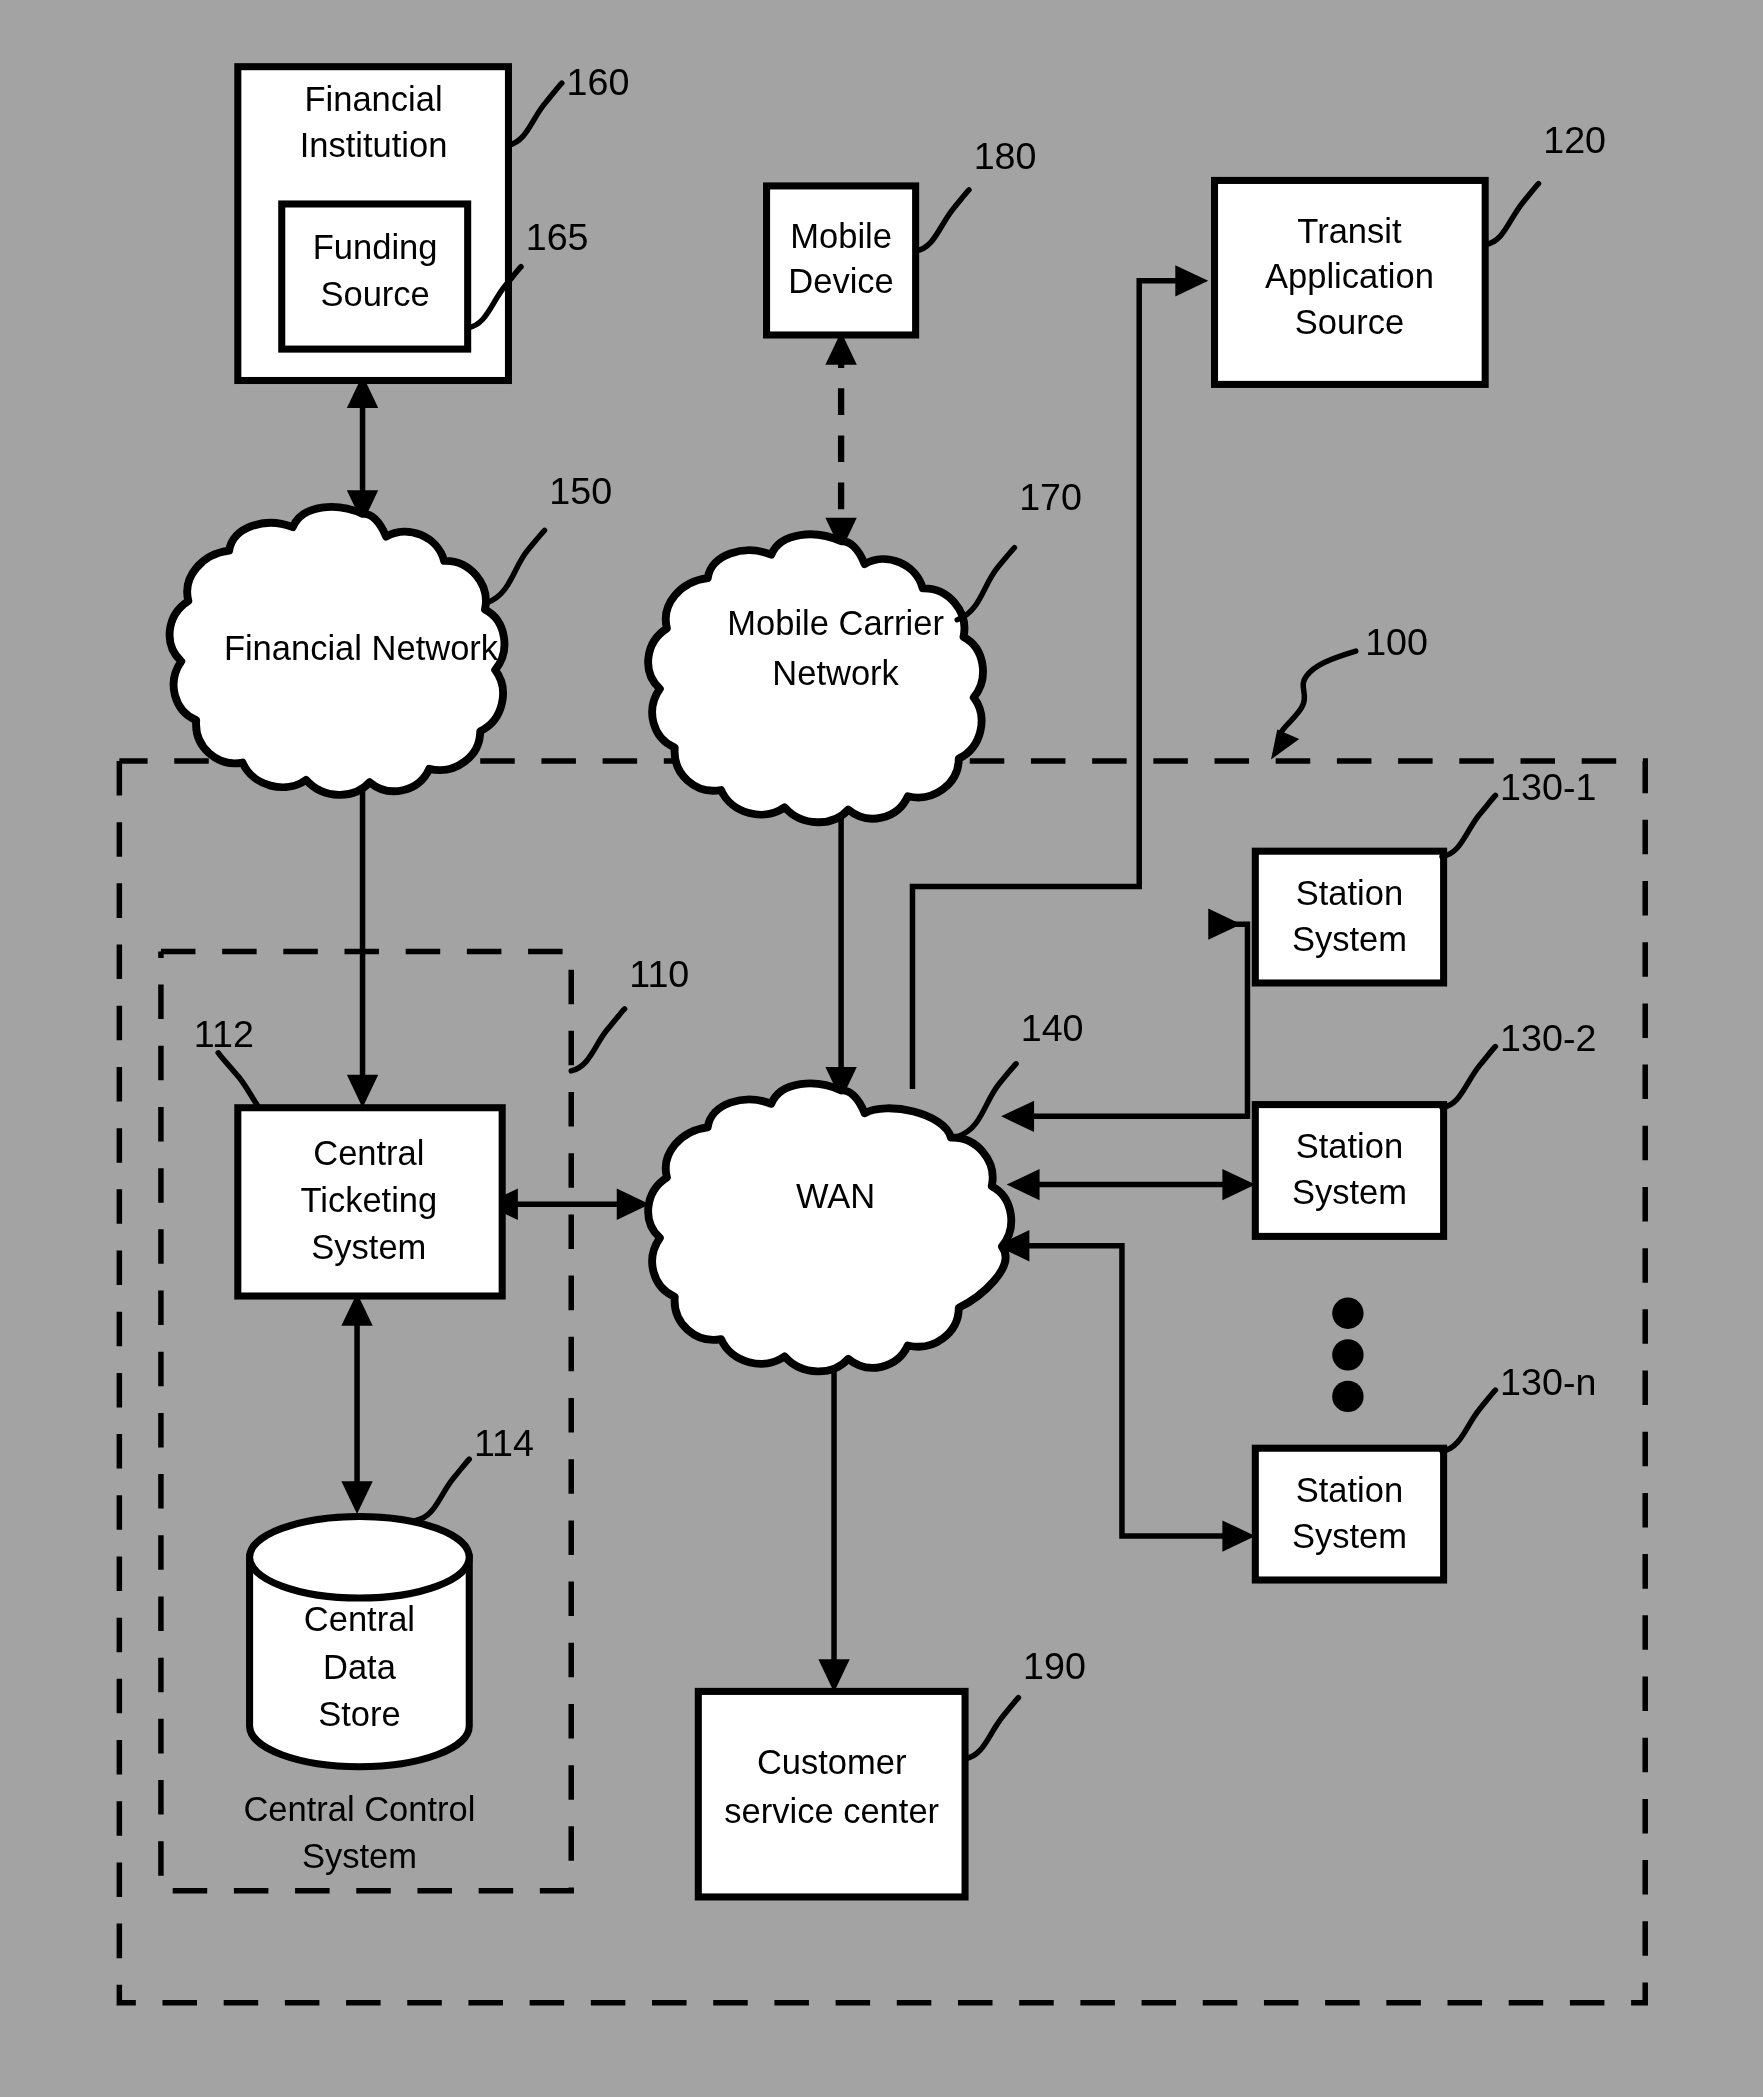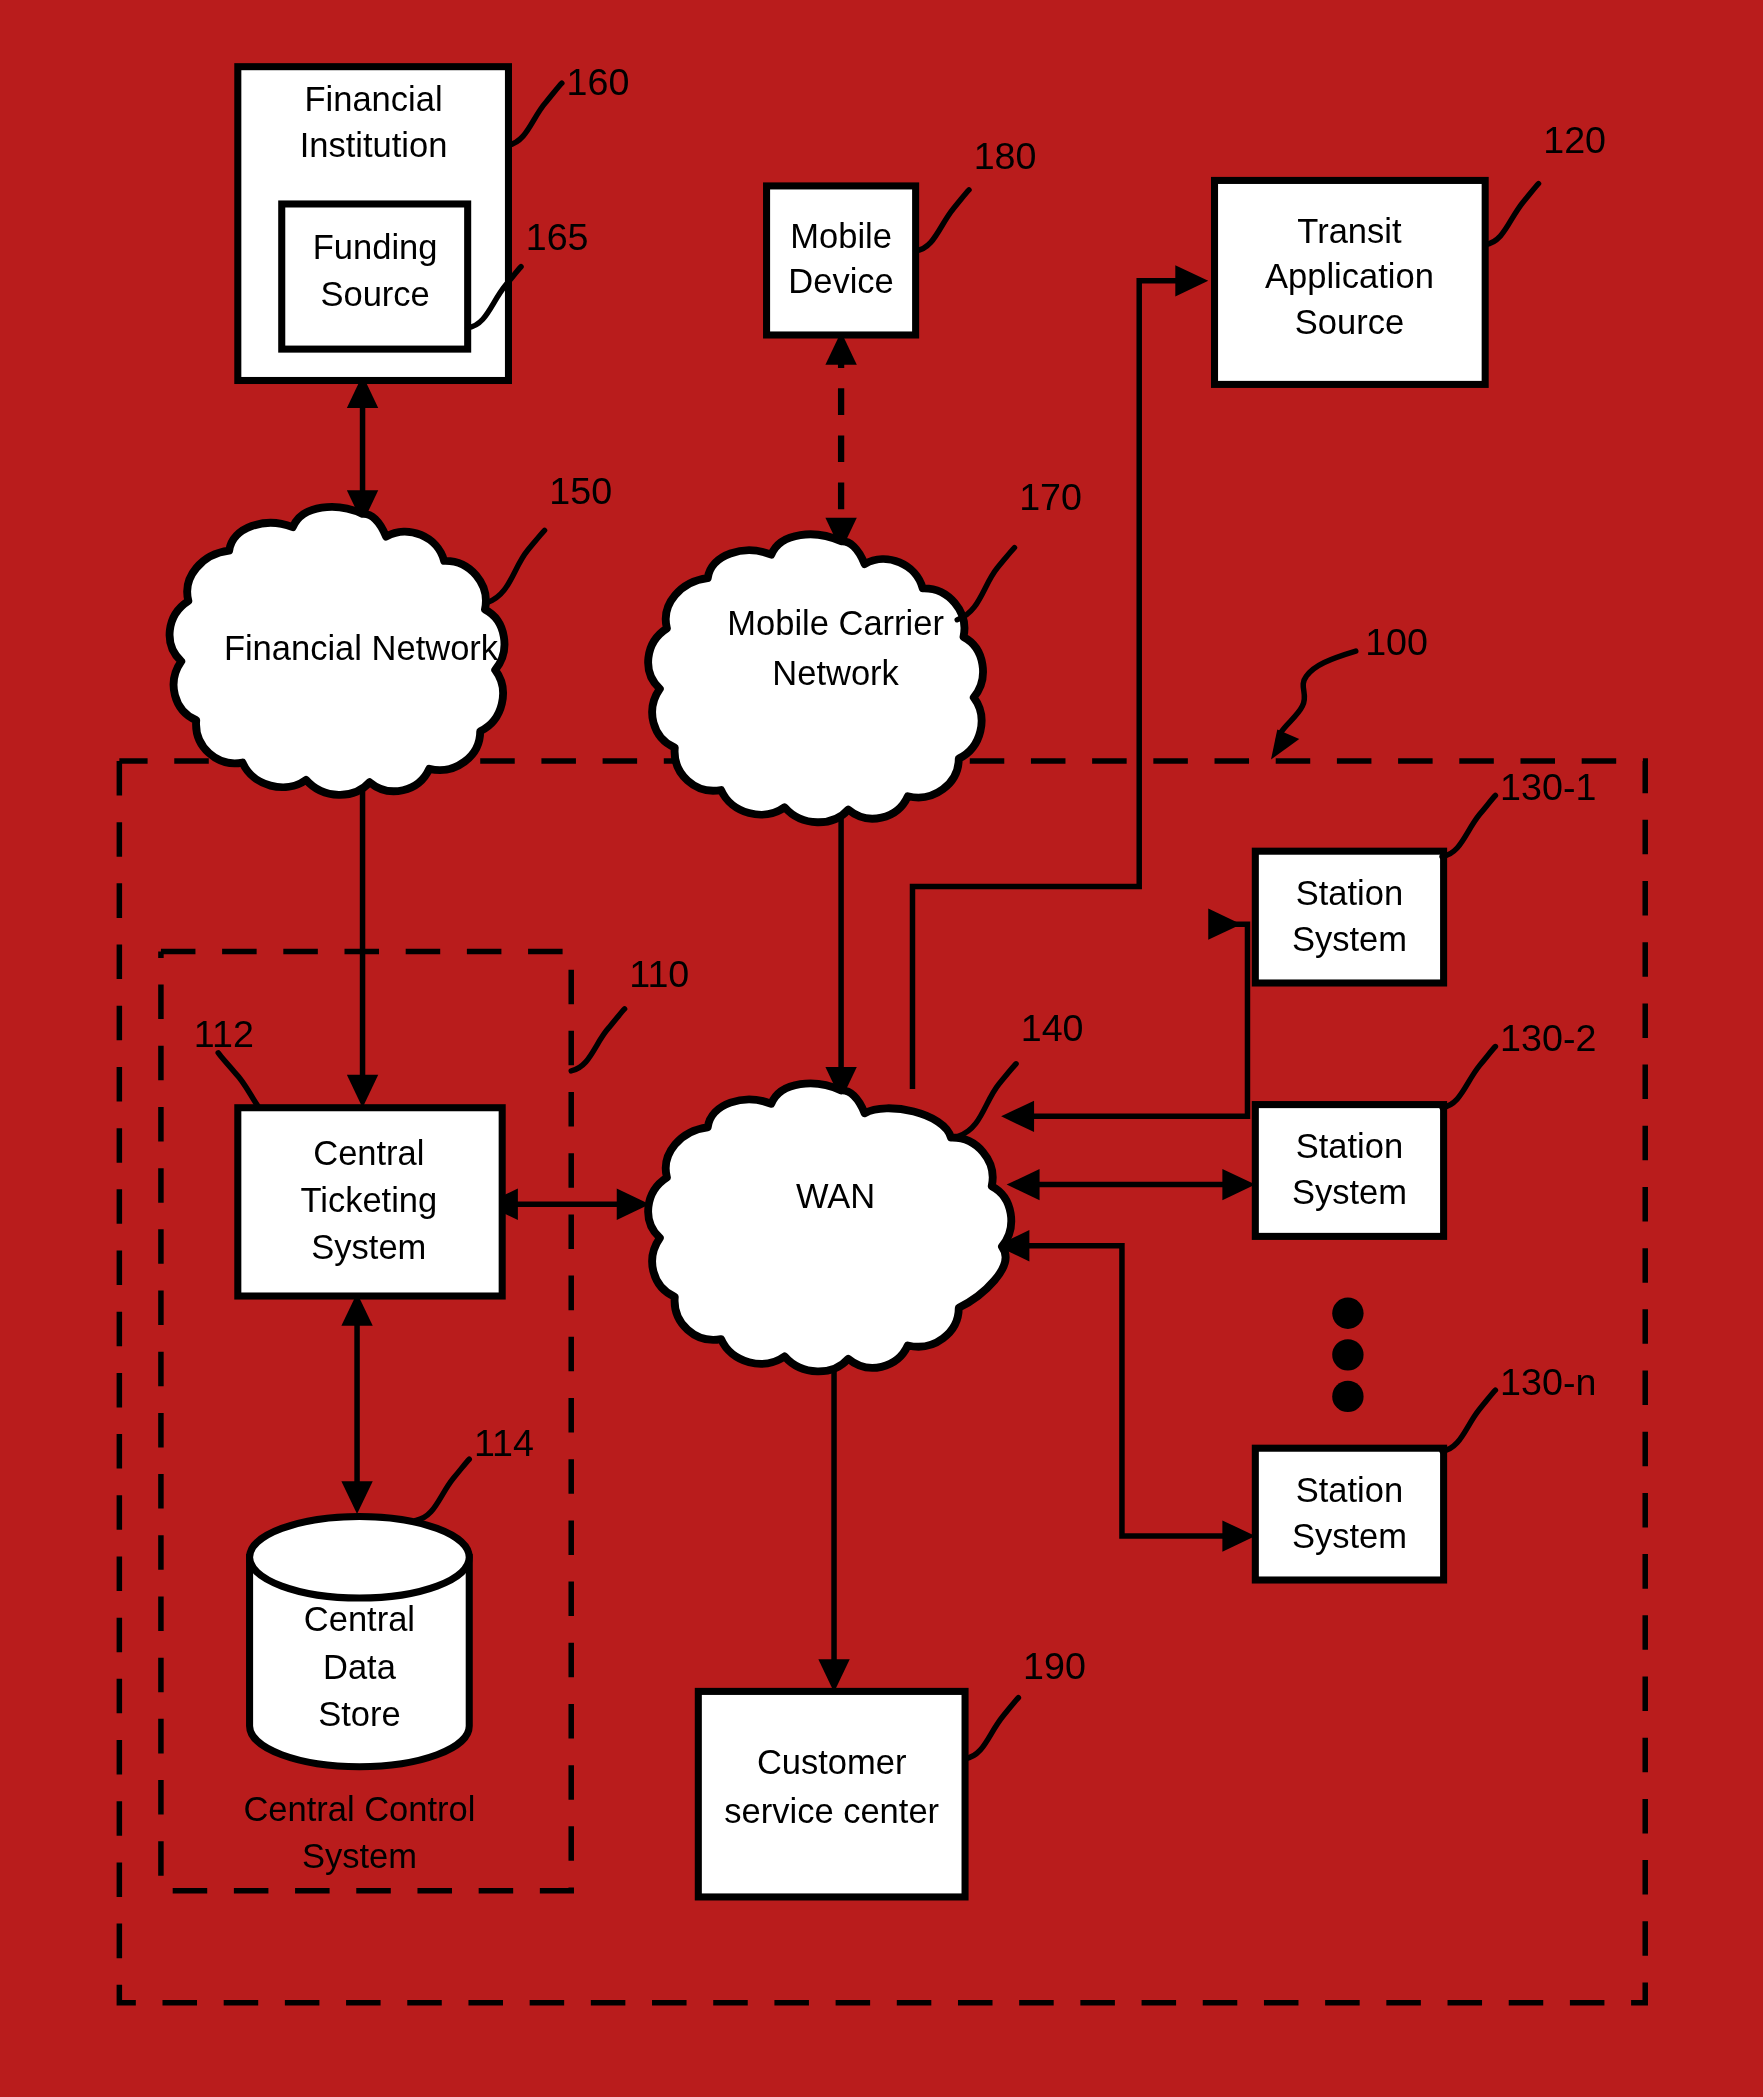--- a/index.html
+++ b/index.html
@@ -4,21 +4,21 @@
 <style>
   html, body {
     margin: 0;
     padding: 0;
     background: #ffffff;
   }
   #figure {
     position: relative;
     width: 1763px;
     height: 2097px;
-    background: #b91c1c;
+    background: #a3a3a3;
     font-family: "Liberation Sans", sans-serif;
     overflow: hidden;
   }
   #figure svg {
     position: absolute;
     top: 0;
     left: 0;
     width: 1763px;
     height: 2097px;
   }

